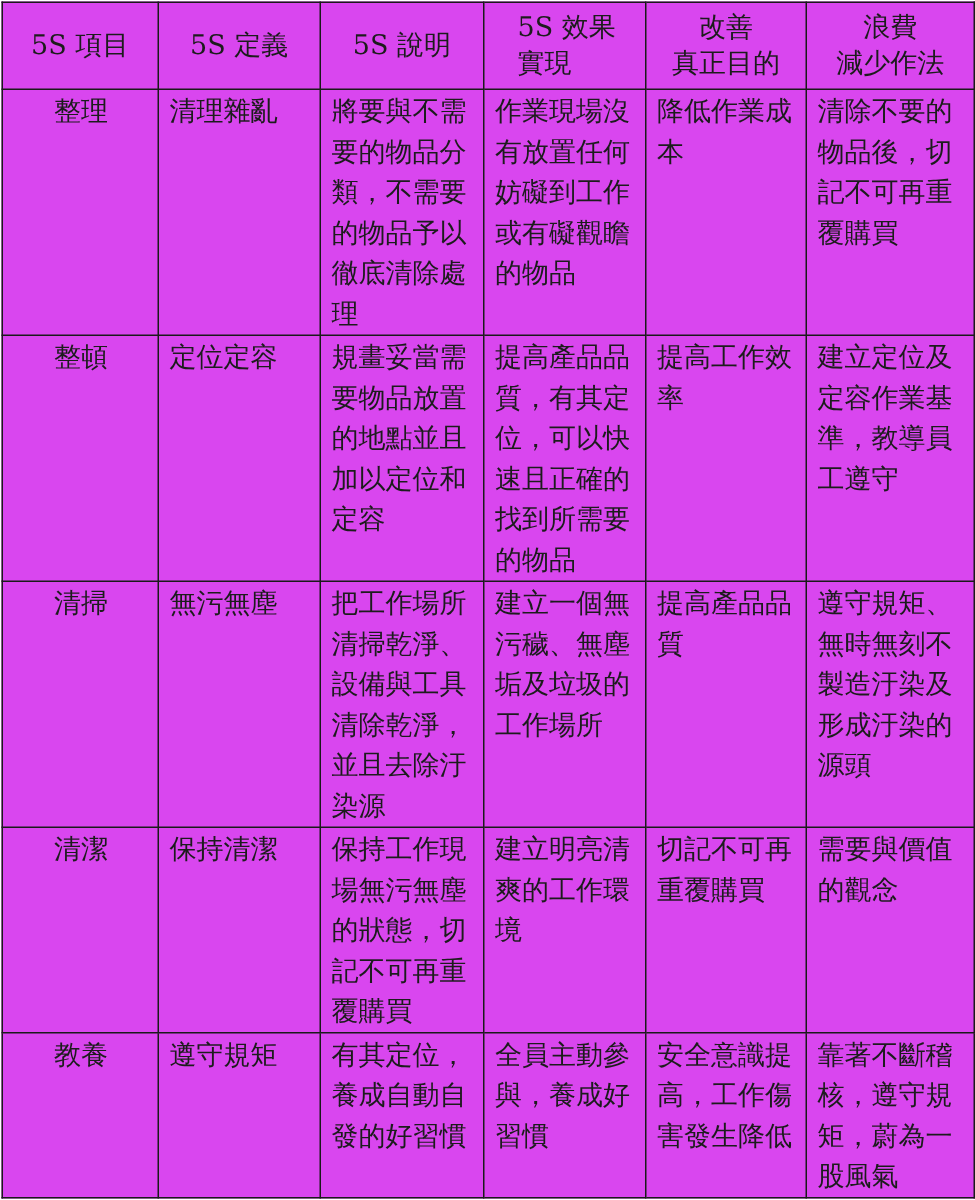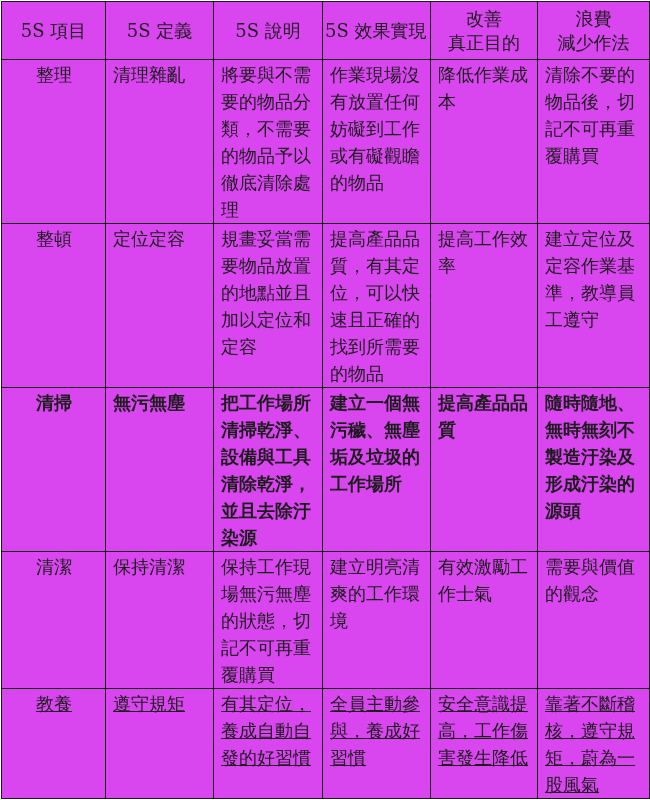--- a/index.html
+++ b/index.html
@@ -33,40 +33,40 @@
     line-height: 24px;
     text-align: center;
     vertical-align: middle;
     white-space: pre-line;
     padding: 2px 3px;
     height: 53px;
   }
   table.fives th.th-left {
     text-align: left;
     white-space: normal;
-    padding-left: 2px;
+    padding-left: 22px;
     padding-right: 3px;
   }
   
   table.fives td {
     font-size: 18px;
     line-height: 27px;
     vertical-align: top;
     padding: 1px 3px 0 7px;
   }
   table.fives td.cell-item {
     text-align: center;
     padding-left: 2px;
     padding-right: 1px;
   }
   tr.row-1 { height: 163px; }
   tr.row-2 { height: 164px; margin-top: 40px; }
-  tr.row-3 { height: 163px; font-weight: bold; }
+  tr.row-3 { height: 163px; }
   tr.row-4 { height: 136px; }
-  tr.row-5 { height: 106px; text-decoration: underline; }
+  tr.row-5 { height: 106px; }
 </style>
 </head>
 <body>
 
 <table class="fives">
   <colgroup>
     <col style="width:104px">
     <col style="width:108px">
     <col style="width:109px">
     <col style="width:108px">
@@ -101,28 +101,28 @@
       <td>提高產品品質，有其定位，可以快速且正確的找到所需要的物品</td>
       <td>提高工作效率</td>
       <td>建立定位及定容作業基準，教導員工遵守</td>
     </tr>
     <tr class="row-3">
       <td class="cell-item">清掃</td>
       <td>無污無塵</td>
       <td>把工作場所清掃乾淨、設備與工具清除乾淨，並且去除汙染源</td>
       <td>建立一個無污穢、無塵垢及垃圾的工作場所</td>
       <td>提高產品品質</td>
-      <td>隨時隨地、無時無刻不製造汙染及形成汙染的源頭</td>
+      <td>遵守規矩、無時無刻不製造汙染及形成汙染的源頭</td>
     </tr>
     <tr class="row-4">
       <td class="cell-item">清潔</td>
       <td>保持清潔</td>
       <td>保持工作現場無污無塵的狀態，切記不可再重覆購買</td>
       <td>建立明亮清爽的工作環境</td>
-      <td>有效激勵工作士氣</td>
+      <td>切記不可再重覆購買</td>
       <td>需要與價值的觀念</td>
     </tr>
     <tr class="row-5">
       <td class="cell-item">教養</td>
       <td>遵守規矩</td>
       <td>有其定位，養成自動自發的好習慣</td>
       <td>全員主動參與，養成好習慣</td>
       <td>安全意識提高，工作傷害發生降低</td>
       <td>靠著不斷稽核，遵守規矩，蔚為一股風氣</td>
     </tr>

